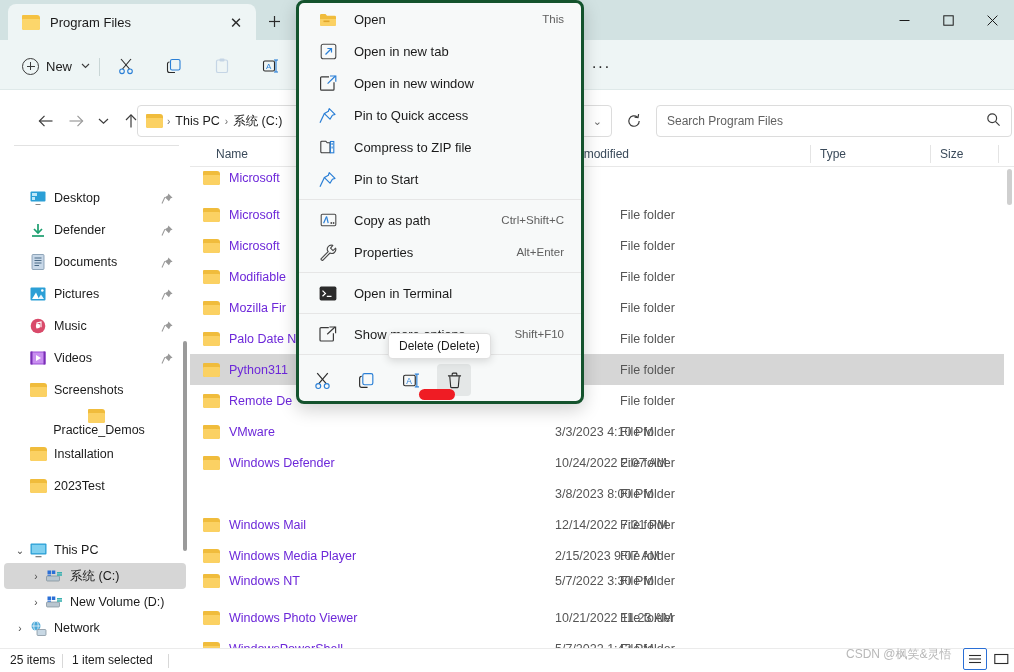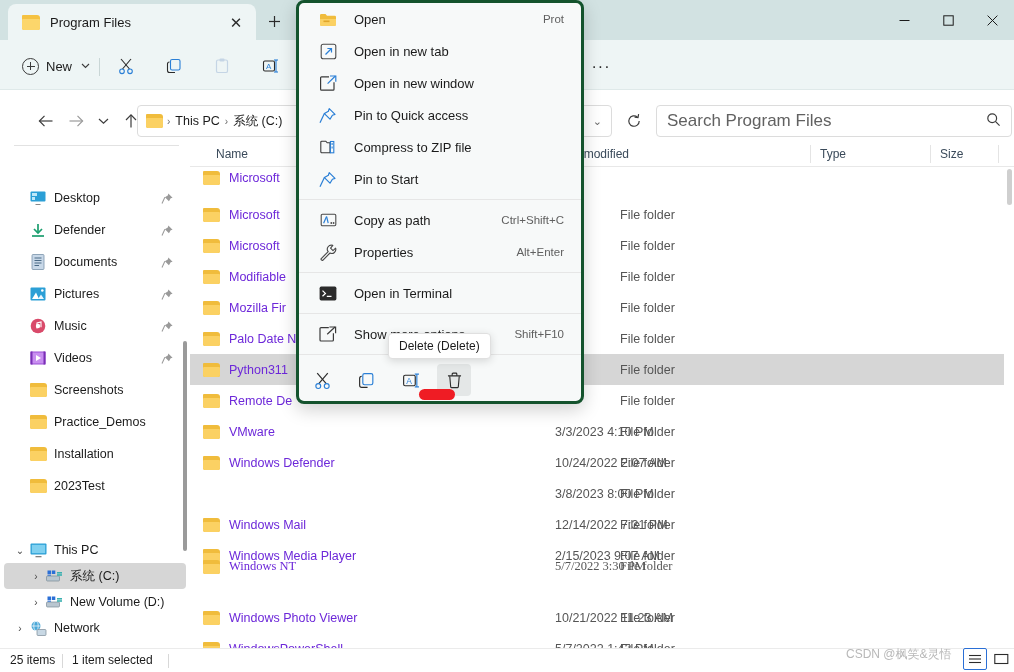--- a/index.html
+++ b/index.html
@@ -133,21 +133,21 @@
   .crumb-sep { font-size: 10px; color: #6a6a6a; padding: 0 1px; }
   .refresh-btn {
     position: absolute; left: 620px; top: 107px; width: 28px; height: 28px;
     display: flex; align-items: center; justify-content: center; cursor: pointer;
   }
   .searchbox {
     position: absolute; left: 656px; top: 105px; width: 356px; height: 32px;
     background: #ffffff; border: 1px solid #dcdcdc; border-radius: 4px;
     display: flex; align-items: center; padding: 0 10px;
   }
-  .searchbox .ph { font-size: 17px; color: #616161; flex: 1; }
+  .searchbox .ph { font-size: 12px; color: #616161; flex: 1; }
   .search-icon { color: #3c3c3c; }
 
   
   .sidebar {
     position: absolute; left: 0; top: 141px; width: 190px; height: 507px;
     background: #ffffff; overflow: hidden;
   }
   .side-divider {
     position: absolute; left: 14px; top: 4px; width: 165px; height: 1px;
     background: #e2e2e2;
@@ -546,21 +546,21 @@
         <div class="side-item" style="top: 236px;">
           <div class="side-exp"></div>
           <div class="side-ico">
             <div class="fld-ico">
               <div class="back"></div>
               <div class="front"></div>
             </div>
           </div>
           <div class="side-lbl">Screenshots</div>
         </div>
-        <div class="side-item" style="top: 268px;">
+        <div class="side-item" style="top: 268px; flex-direction: column;">
           <div class="side-exp"></div>
           <div class="side-ico">
             <div class="fld-ico">
               <div class="back"></div>
               <div class="front"></div>
             </div>
           </div>
           <div class="side-lbl">Practice_Demos</div>
         </div>
         <div class="side-item" style="top: 300px;">
@@ -787,21 +787,21 @@
           <div class="cell-name">
             <div class="fld-ico">
               <div class="back"></div>
               <div class="front"></div>
             </div>
             <span>Windows Media Player</span>
           </div>
           <div class="cell-date">2/15/2023 9:07 AM</div>
           <div class="cell-type">File folder</div>
         </div>
-        <div class="row" style="top: 410px; font-family: Liberation Serif, serif;">
+        <div class="row" style="top: 424px;">
           <div class="cell-name">
             <div class="fld-ico">
               <div class="back"></div>
               <div class="front"></div>
             </div>
             <span>Windows NT</span>
           </div>
           <div class="cell-date">5/7/2022 3:30 PM</div>
           <div class="cell-type">File folder</div>
         </div>
@@ -837,21 +837,21 @@
           <div class="ctx-ico">
             <span style="display: flex; align-items: center;">
               <svg width="18" height="15" viewBox="0 0 18 15">
                 <path d="M1 3.2 A1.2 1.2 0 0 1 2.2 2 L6.5 2 L8 3.8 L15.8 3.8 A1.2 1.2 0 0 1 17 5 L17 12.5 A1.2 1.2 0 0 1 15.8 13.7 L2.2 13.7 A1.2 1.2 0 0 1 1 12.5 Z" fill="#f0bc3c"></path>
                 <path d="M1 7 L17 7 L17 12.5 A1.2 1.2 0 0 1 15.8 13.7 L2.2 13.7 A1.2 1.2 0 0 1 1 12.5 Z" fill="#fbd163"></path>
                 <rect x="4.5" y="8.5" width="6" height="1.6" fill="#e0a62c"></rect>
               </svg>
             </span>
           </div>
           <div class="ctx-lbl">Open</div>
-          <div class="ctx-acc">Prot</div>
+          <div class="ctx-acc">This</div>
         </div>
         <div class="ctxitem">
           <div class="ctx-ico">
             <span style="display: flex; align-items: center;">
               <svg width="17" height="17" viewBox="0 0 17 17">
                 <rect x="1.2" y="1.2" width="14.6" height="14.6" rx="2" fill="none" stroke="#4a4a4a" stroke-width="1.1"></rect>
                 <line x1="5.5" y1="11.5" x2="11.5" y2="5.5" stroke="#2a7fd6" stroke-width="1.2"></line>
                 <polyline points="7.4,5.5 11.5,5.5 11.5,9.6" fill="none" stroke="#2a7fd6" stroke-width="1.2"></polyline>
               </svg>
             </span>

